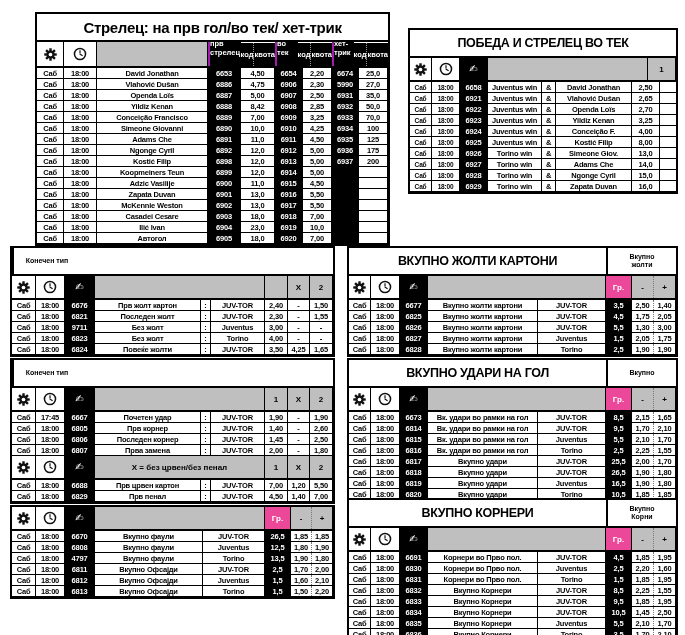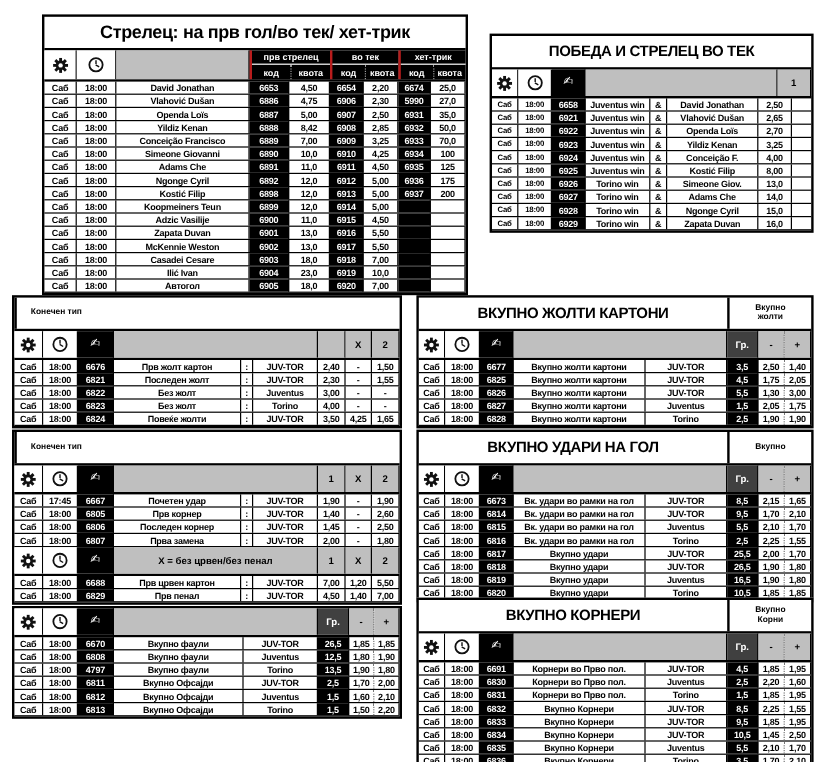--- a/index.html
+++ b/index.html
@@ -13,37 +13,37 @@
   .tright{border-left:2px solid #000;display:flex;align-items:center;justify-content:center;
           text-align:center;font-size:7px;line-height:1.15;box-sizing:border-box;white-space:normal}
   
   .hrow{display:flex;height:22px;border-bottom:2px solid #000}
   .hcell{box-sizing:border-box;display:flex;align-items:center;justify-content:center;
          border-right:1px solid #000;background:#bfbfbf;font-size:8px}
   .icbox{background:#fff}
   .handbox{background:#000;color:#fff}
   .hwide{flex:1}
   .hlabel{font-size:8px}
-  .hgr{background:#404040;color:#fff}
+  .hgr{background:#ec4899;color:#fff}
   
   .rows{display:block}
   .row{display:flex;height:11px;box-sizing:border-box;border-bottom:1px solid #000}
   .cell{box-sizing:border-box;display:flex;align-items:center;justify-content:center;
         border-right:1px solid #000;font-size:7.5px;overflow:hidden;white-space:nowrap;letter-spacing:-0.2px}
   .cblk{background:#000;color:#fff}
   .c-om{border-right:1px dotted #777}
   .ic{display:flex;align-items:center;justify-content:center;line-height:1}
   .handglyph{font-size:10px}
   
   .t1{left:35px;top:12px;width:355px}
   .t1 .hrow{height:24px}
   .t1 .c-day{width:27px}.t1 .c-time{width:33px}.t1 .c-pname{width:111px}
   .t1 .c-k1{width:33px}.t1 .c-q1{width:34px}.t1 .c-k2{width:28px}.t1 .c-q2{width:29px}
   .t1 .c-k3{width:27px}.t1 .c-q3{width:29px}
-  .tgroup{display:flex;flex-direction:column;background:#000;color:#fff;border-left:2px solid #b91c1c;box-sizing:border-box}
+  .tgroup{display:flex;background:#000;color:#fff;border-left:2px solid #a21caf;box-sizing:border-box}
   .g1{width:67px}.g2{width:57px}.g3{width:56px}
   .glabel{height:11px;display:flex;align-items:center;justify-content:center;font-size:7.5px}
   .gsub{display:flex;flex:1;border-top:1px solid #fff}
   .gk,.gq{flex:1;display:flex;align-items:center;justify-content:center;font-size:7.5px}
   .gq{border-left:1px dotted #999}
   
   .t2{left:408px;top:28px;width:270px}
   .t2 .c-day{width:22px}.t2 .c-time{width:28px}.t2 .c-code{width:28px}
   .t2 .c-team{width:54px}.t2 .c-amp{width:14px}.t2 .c-player{width:76px}.t2 .c-o1{width:28px}
   .t2 .c-day,.t2 .c-time{font-size:6.5px}
@@ -495,21 +495,21 @@
         <div class="cell c-bet">Последен жолт</div>
         <div class="cell c-colon">:</div>
         <div class="cell c-team">JUV-TOR</div>
         <div class="cell c-oa">2,30</div>
         <div class="cell c-ob">-</div>
         <div class="cell c-oc">1,55</div>
       </div>
       <div class="row">
         <div class="cell c-day">Саб</div>
         <div class="cell c-time">18:00</div>
-        <div class="cell c-code cblk">6822</div>
+        <div class="cell c-code cblk">9711</div>
         <div class="cell c-bet">Без жолт</div>
         <div class="cell c-colon">:</div>
         <div class="cell c-team">Juventus</div>
         <div class="cell c-oa">3,00</div>
         <div class="cell c-ob">-</div>
         <div class="cell c-oc">-</div>
       </div>
       <div class="row">
         <div class="cell c-day">Саб</div>
         <div class="cell c-time">18:00</div>

